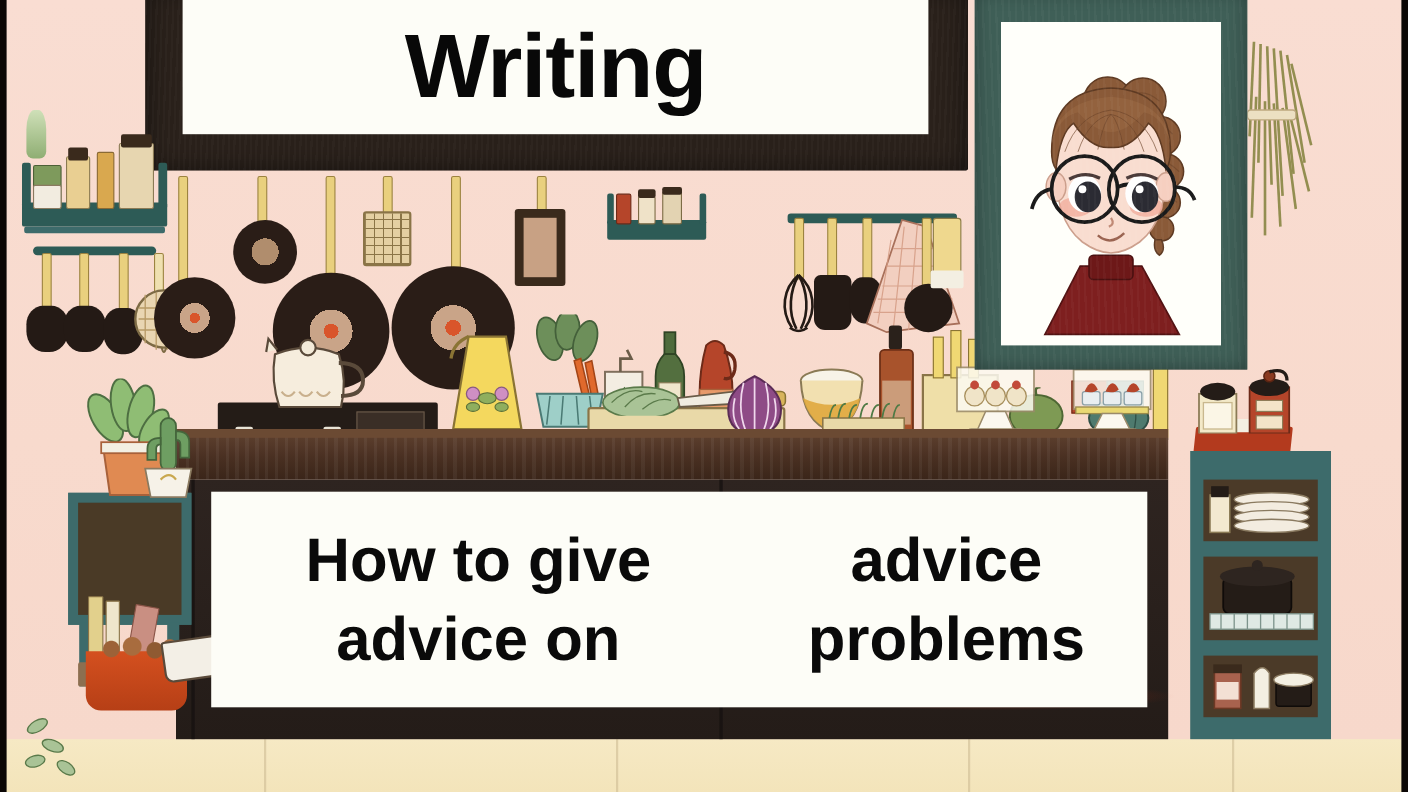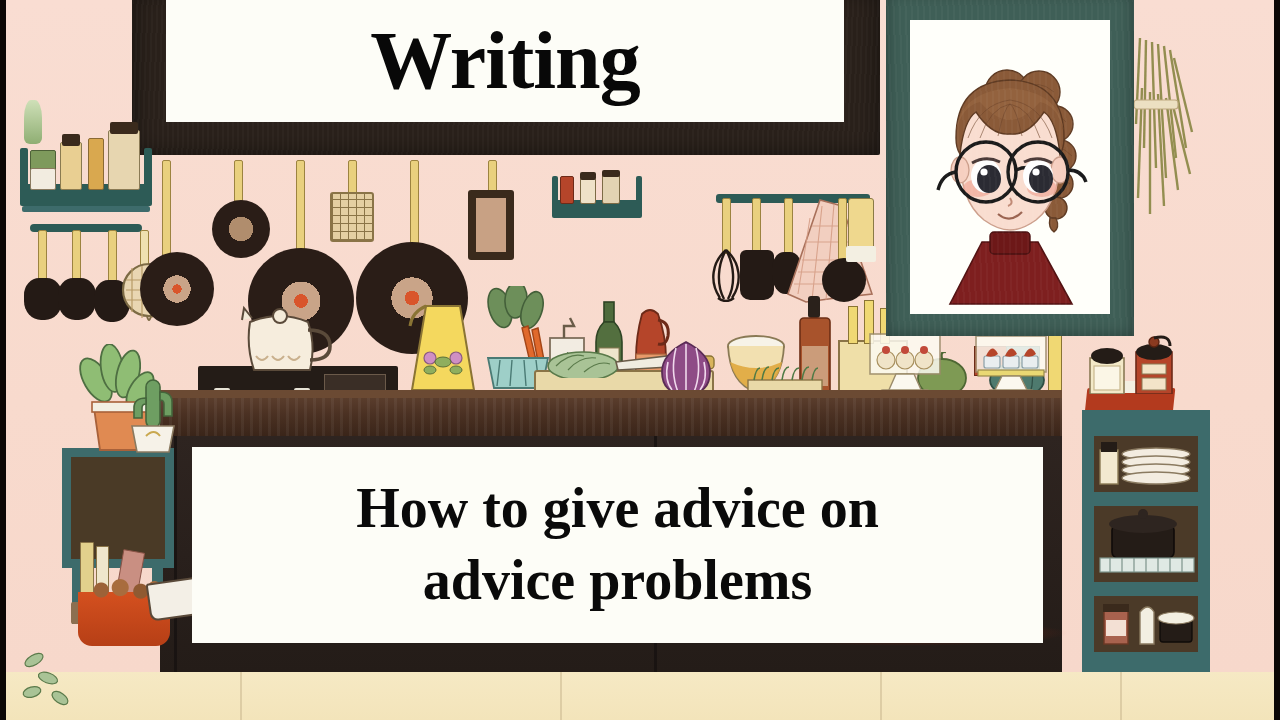--- a/index.html
+++ b/index.html
@@ -1,20 +1,20 @@
 <!DOCTYPE html>
 <html><head>
 <meta charset="utf-8">
 <style>
   html,body{margin:0;padding:0;background:#000;}
   *{box-sizing:border-box;}
   #slide{
     position:relative;width:1280px;height:720px;overflow:hidden;
     background:#f8dcd0;
-    font-family:Liberation Serif, serif;
+    font-family:Liberation Sans, sans-serif;
   }
   
   .edge{position:absolute;top:0;bottom:0;width:6px;background:#0b0705;z-index:60;}
   .edge.l{left:0;} .edge.r{right:0;}
 
   
   .wall{position:absolute;left:0;top:0;width:1280px;height:672px;
         background:linear-gradient(180deg,#f9ddd2 0%,#f8dacd 60%,#f7d8cb 100%);}
   .floor{position:absolute;left:0;top:672px;width:1280px;height:48px;
          background:linear-gradient(180deg,#f6e9c4 0%,#f3e4ba 100%);}
@@ -86,21 +86,21 @@
   .pmat{position:absolute;left:24px;top:28px;width:200px;height:294px;background:#fffffa;}
 
   
   .girl{position:absolute;left:24px;top:28px;width:200px;height:294px;}
 
   
   .titleBox{position:absolute;left:166px;top:0;width:678px;height:122px;
             background:#fdfdf7;display:flex;align-items:center;justify-content:center;z-index:50;}
   .titleBox span{font-weight:700;font-size:82px;color:#080808;letter-spacing:-1px;line-height:1;}
   .subBox{position:absolute;left:192px;top:447px;width:851px;height:196px;
-          background:#fdfdf7;display:flex;flex-direction:column;align-items:center;
+          background:#fdfdf7;display:flex;flex-direction:row;align-items:center;
           justify-content:center;z-index:50;}
   .subBox span{font-weight:700;font-size:56px;color:#0a0a0a;line-height:1.28;text-align:center;}
 </style>
 </head>
 <body>
 
 <div id="slide">
 
   <div class="wall"></div>
 

